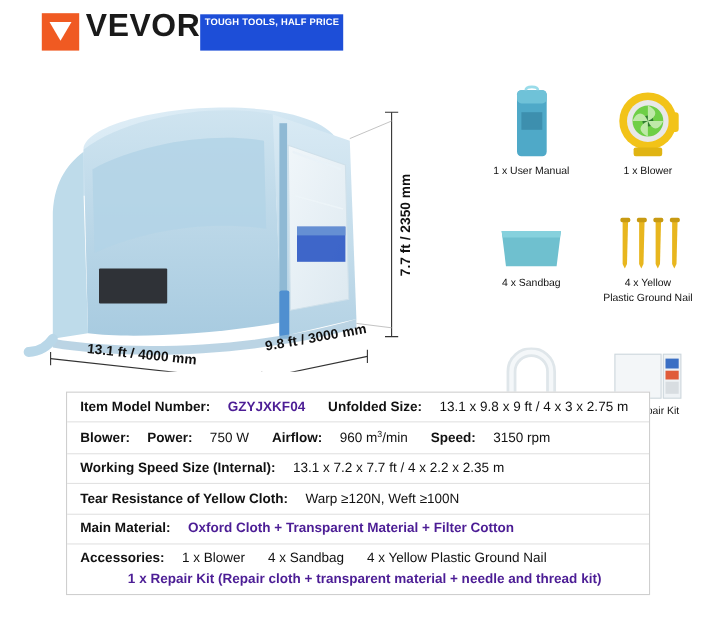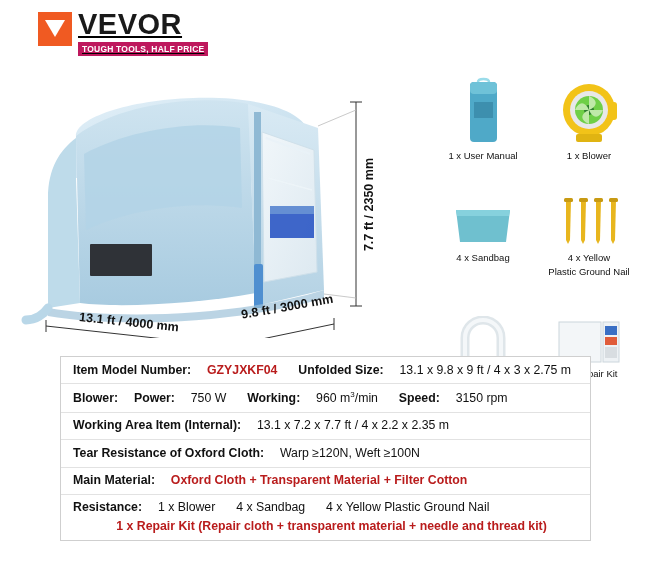--- a/index.html
+++ b/index.html
@@ -29,28 +29,28 @@
   }
   .logo-mark:after {
     content: "";
     position: absolute;
     left: 7px; top: 8px;
     width: 0; height: 0;
     border-left: 10px solid transparent;
     border-right: 10px solid transparent;
     border-top: 17px solid #ffffff;
   }
-  .logo-text-wrap { margin-left: 6px; display:flex; flex-direction:column; justify-content:flex-start;text-decoration:underline;}
+  .logo-text-wrap { margin-left: 6px; display:flex; flex-direction:row; justify-content:flex-start;}
   .logo-text {
     font-size: 29px; font-weight: bold; letter-spacing: 0.5px;
     color: #1a1a1a; line-height: 1;
   }
   .logo-tag {
     margin-top: 3px;
-    background: #be185d; color: #fff;
+    background: #1d4ed8; color: #fff;
     font-size: 8.5px; font-weight: bold;
     padding: 2px 4px; letter-spacing: 0.2px;
     text-align: center;
   }
 
   
   .tent-area { position: absolute; left: 18px; top: 58px; width: 412px; height: 280px; }
 
   
   .dim-label {
@@ -81,21 +81,21 @@
     background: #fff;
   }
   .spec-row {
     border-bottom: 1px solid #e2e2e2;
     padding: 5.5px 0 5.5px 12px;
     font-size: 12.3px; color: #111;
     line-height: 1.25;
   }
   .spec-row:last-child { border-bottom: none; }
   .lbl { font-weight: bold; }
-  .orange { color: #b91c1c; font-weight: bold; }
+  .orange { color: #4c1d95; font-weight: bold; }
   .nowrap { white-space: nowrap; }
   .sp { display:inline-block; width: 14px; }
   .sp-sm { display:inline-block; width: 9px; }
   sup { font-size: 8px; vertical-align: super; }
 </style>
 </head>
 <body>
 
 <div id="page">
 
@@ -275,51 +275,51 @@
       <span>13.1 x 9.8 x 9 ft / 4 x 3 x 2.75 m</span>
     </div>
 
     <div class="spec-row">
       <span class="lbl">Blower:</span>
       <span class="sp-sm"></span>
       <span class="lbl">Power:</span>
       <span class="sp-sm"></span>
       <span>750 W</span>
       <span class="sp"></span>
-      <span class="lbl">Working:</span>
+      <span class="lbl">Airflow:</span>
       <span class="sp-sm"></span>
       <span class="nowrap"><span>960 m</span><sup>3</sup><span>/min</span></span>
       <span class="sp"></span>
       <span class="lbl">Speed:</span>
       <span class="sp-sm"></span>
       <span>3150  rpm</span>
     </div>
 
     <div class="spec-row">
-      <span class="lbl">Working Area Item (Internal):</span>
+      <span class="lbl">Working Speed Size (Internal):</span>
       <span class="sp-sm"></span>
       <span>13.1 x 7.2 x 7.7 ft / 4 x 2.2 x 2.35 m</span>
     </div>
 
     <div class="spec-row">
-      <span class="lbl">Tear Resistance of Oxford Cloth:</span>
+      <span class="lbl">Tear Resistance of Yellow Cloth:</span>
       <span class="sp-sm"></span>
       <span>Warp ≥120N, Weft ≥100N</span>
     </div>
 
     <div class="spec-row">
       <span class="lbl">Main Material:</span>
       <span class="sp-sm"></span>
       <span class="orange">Oxford Cloth + Transparent Material + Filter Cotton</span>
     </div>
 
 
     <div class="spec-row">
       <div>
-        <span class="lbl">Resistance:</span>
+        <span class="lbl">Accessories:</span>
         <span class="sp-sm"></span>
         <span>1 x Blower</span>
         <span class="sp"></span>
         <span>4 x Sandbag</span>
         <span class="sp"></span>
         <span>4 x Yellow Plastic Ground Nail</span>
       </div>
       <div style="margin-top:3px;text-align:center;">
         <span class="orange">1 x Repair Kit (Repair cloth + transparent material + needle and thread kit)</span>
       </div>

